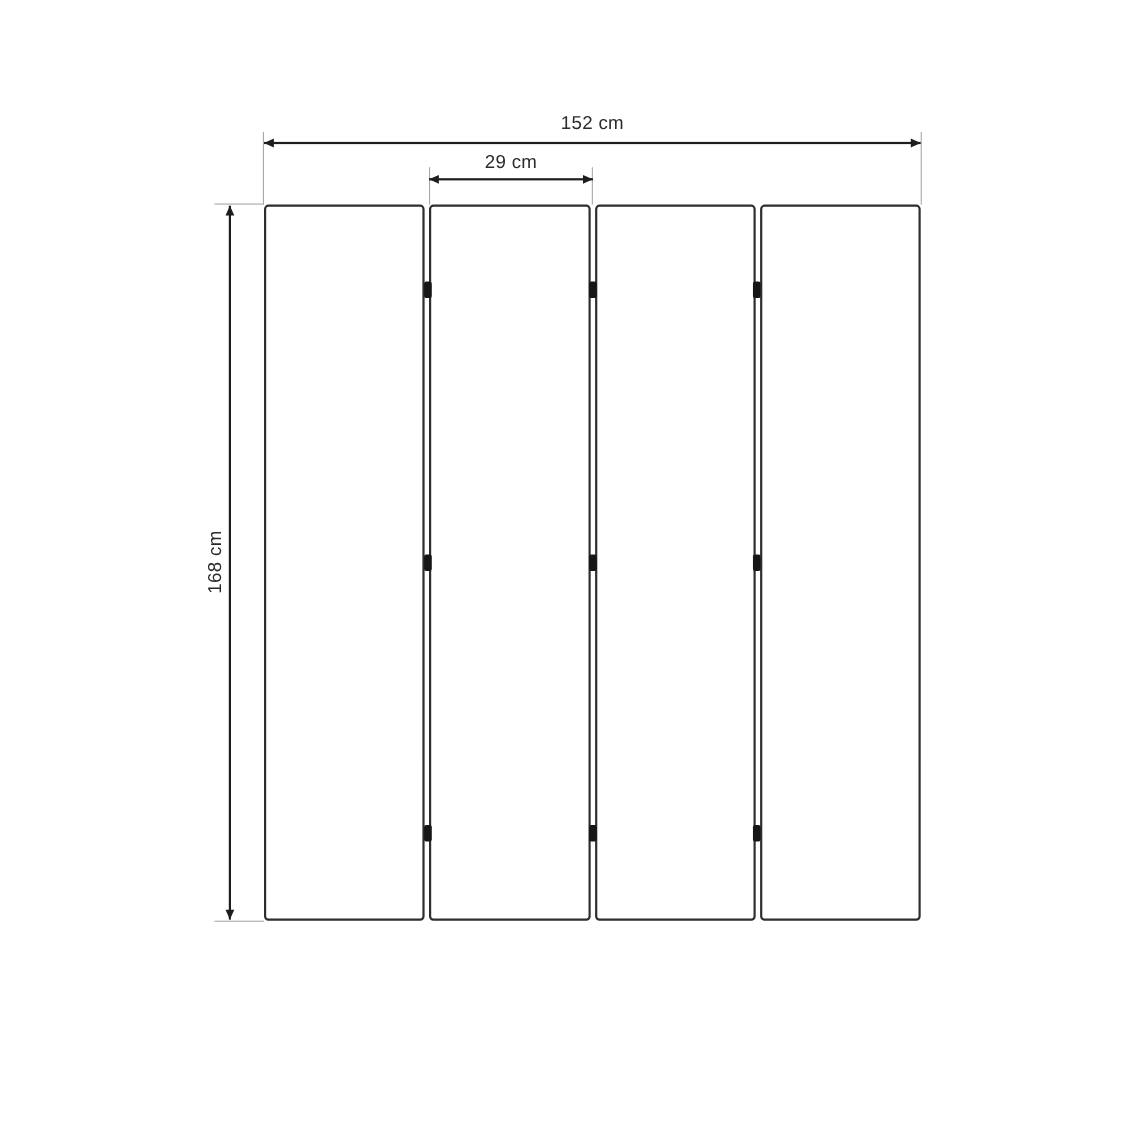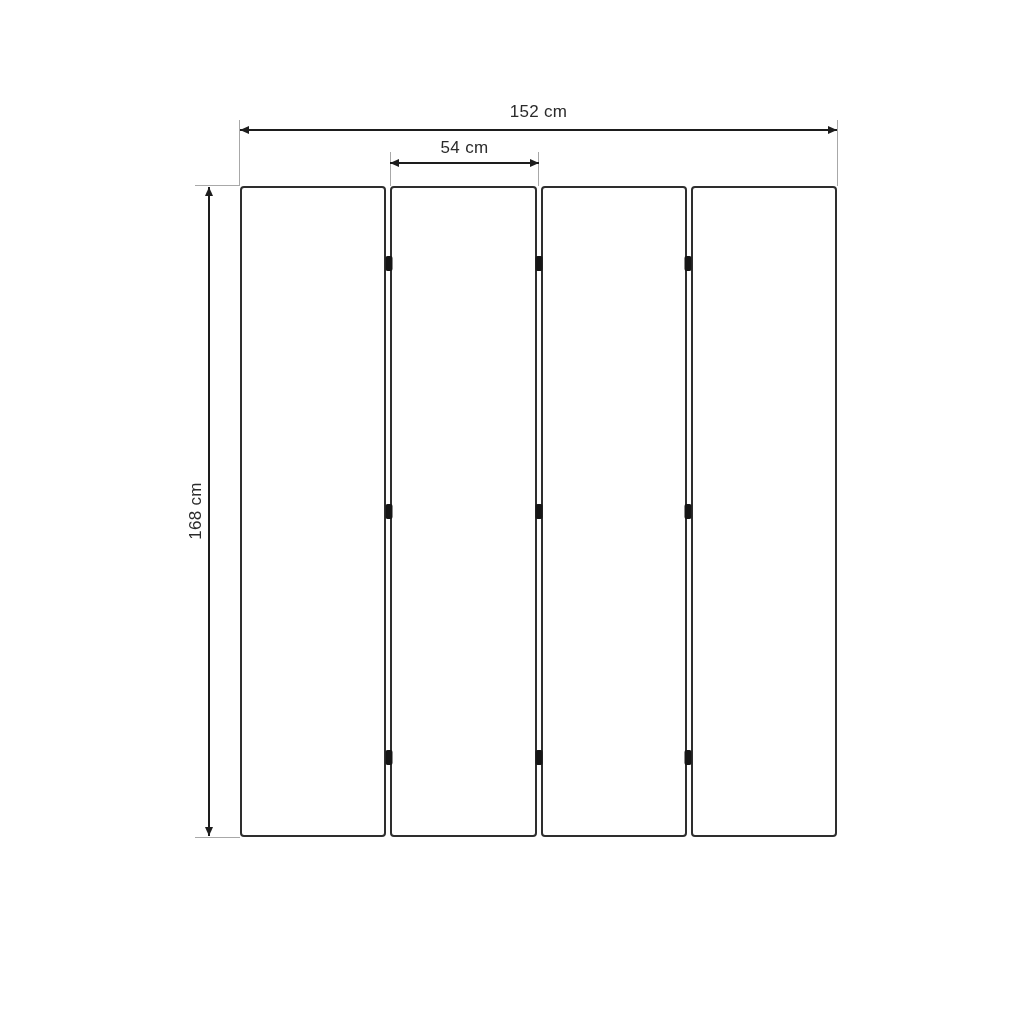--- a/index.html
+++ b/index.html
@@ -106,21 +106,21 @@
 <div class="stage">
 
   <div class="ext" style="left:239px; top:120px; width:1px; height:66px;"></div>
   <div class="ext" style="left:837px; top:120px; width:1px; height:66px;"></div>
   <div class="dim-h" style="left:240px; top:129px; width:597px;"></div>
   <div class="dim-label label-152">152 cm</div>
 
   <div class="ext" style="left:390px; top:152px; width:1px; height:34px;"></div>
   <div class="ext" style="left:538px; top:152px; width:1px; height:34px;"></div>
   <div class="dim-h" style="left:390px; top:162px; width:149px;"></div>
-  <div class="dim-label label-38">54 cm</div>
+  <div class="dim-label label-38">29 cm</div>
 
   <div class="ext" style="left:195px; top:185px; width:45px; height:1px;"></div>
   <div class="ext" style="left:195px; top:837px; width:45px; height:1px;"></div>
   <div class="dim-v" style="left:208px; top:187px; height:649px;"></div>
   <div class="dim-label label-168">168 cm</div>
 
   <div class="panels">
     <div class="panel"></div>
     <div class="panel"></div>
     <div class="panel"></div>

